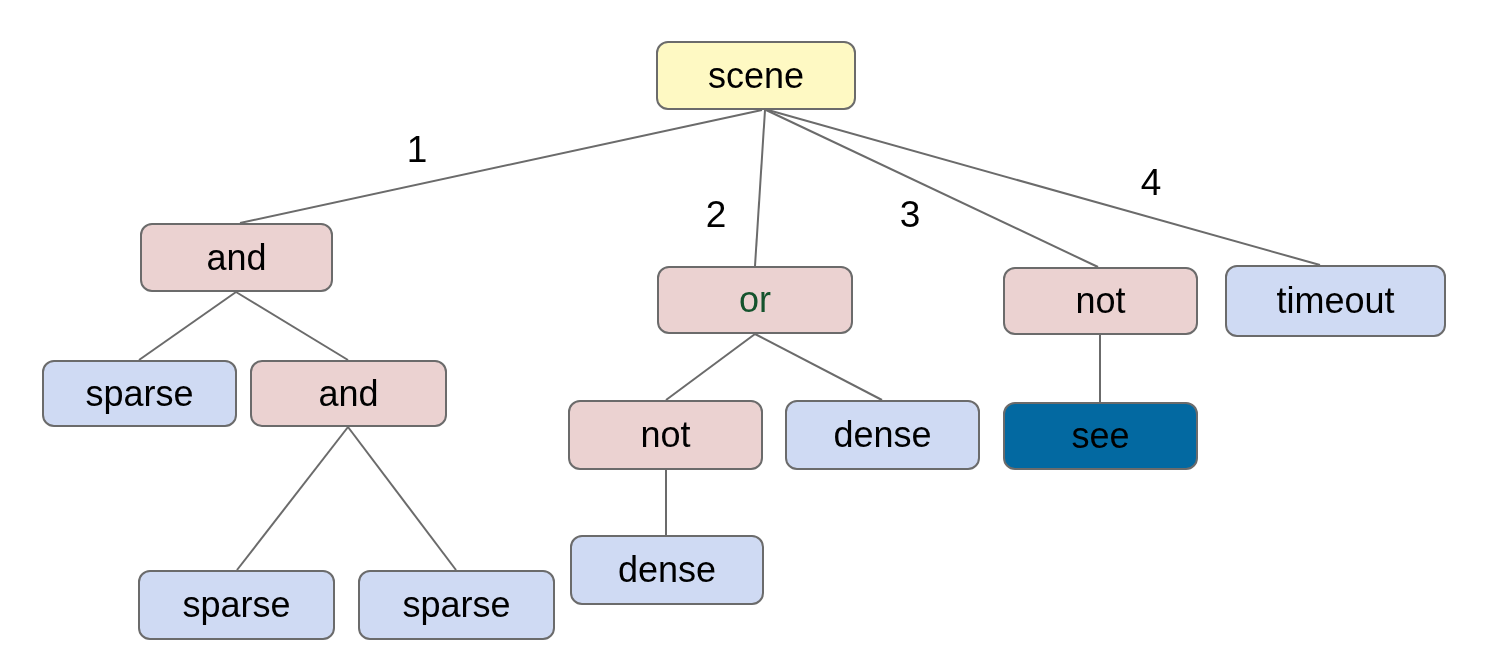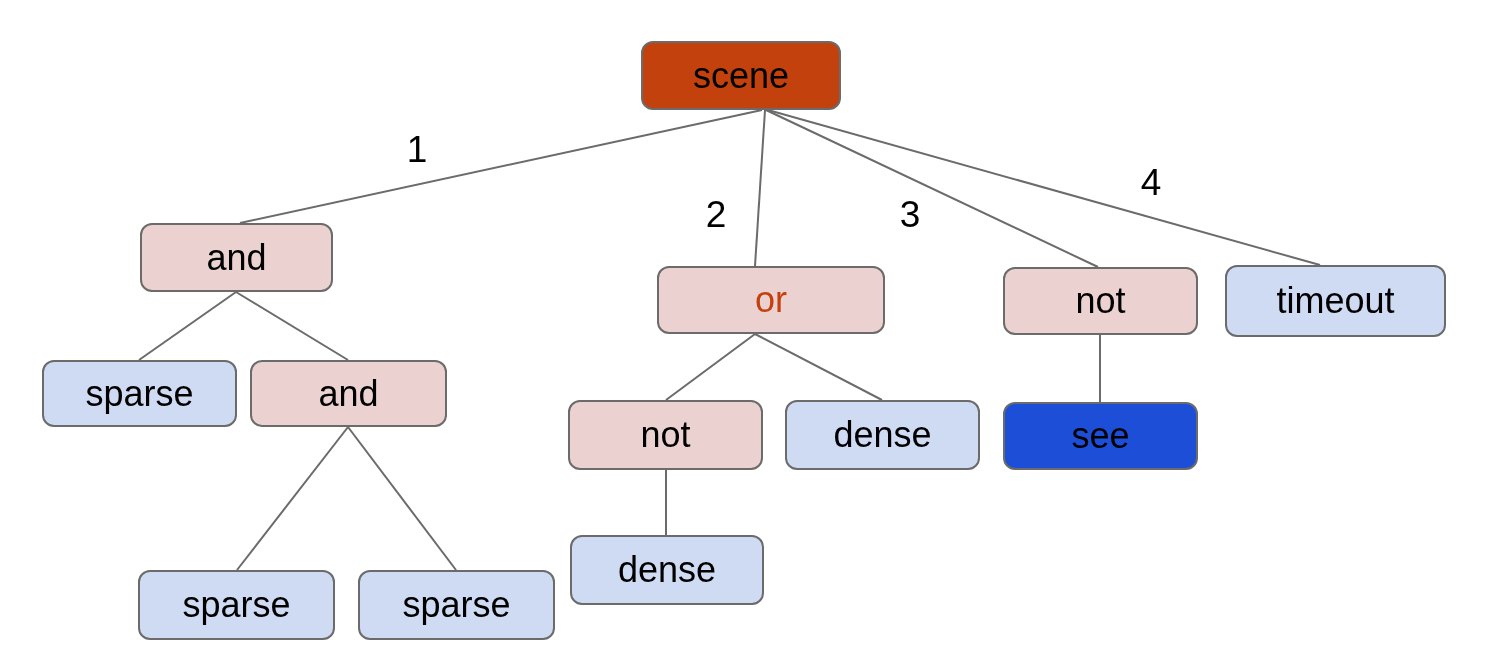--- a/index.html
+++ b/index.html
@@ -58,48 +58,48 @@
       <line x1="236" y1="292" x2="139" y2="360" stroke="#6b6b6b" stroke-width="2"></line>
       <line x1="236" y1="292" x2="348" y2="360" stroke="#6b6b6b" stroke-width="2"></line>
       <line x1="348" y1="427" x2="237" y2="570" stroke="#6b6b6b" stroke-width="2"></line>
       <line x1="348" y1="427" x2="456" y2="570" stroke="#6b6b6b" stroke-width="2"></line>
       <line x1="755" y1="334" x2="666" y2="400" stroke="#6b6b6b" stroke-width="2"></line>
       <line x1="755" y1="334" x2="882" y2="400" stroke="#6b6b6b" stroke-width="2"></line>
       <line x1="666" y1="470" x2="666" y2="535" stroke="#6b6b6b" stroke-width="2"></line>
       <line x1="1100" y1="335" x2="1100" y2="402" stroke="#6b6b6b" stroke-width="2"></line>
     </svg>
   <div id="nodes-layer">
-      <div class="node" style="left: 641px; top: 41px; width: 200px; height: 69px; background: #c2410c; border-color: rgb(107, 107, 107); color: rgb(0, 0, 0);">
+      <div class="node" style="left: 656px; top: 41px; width: 200px; height: 69px; background: #fef9c3; border-color: rgb(107, 107, 107); color: rgb(0, 0, 0);">
         <span>scene</span>
       </div>
       <div class="node" style="left: 140px; top: 223px; width: 193px; height: 69px; background: rgb(235, 210, 209); border-color: rgb(107, 107, 107); color: rgb(0, 0, 0);">
         <span>and</span>
       </div>
-      <div class="node" style="left: 657px; top: 266px; width: 228px; height: 68px; background: rgb(235, 210, 209); border-color: rgb(107, 107, 107); color: #c2410c;">
+      <div class="node" style="left: 657px; top: 266px; width: 196px; height: 68px; background: rgb(235, 210, 209); border-color: rgb(107, 107, 107); color: #14532d;">
         <span>or</span>
       </div>
       <div class="node" style="left: 1003px; top: 267px; width: 195px; height: 68px; background: rgb(235, 210, 209); border-color: rgb(107, 107, 107); color: rgb(0, 0, 0);">
         <span>not</span>
       </div>
       <div class="node" style="left: 1225px; top: 265px; width: 221px; height: 72px; background: rgb(207, 218, 243); border-color: rgb(107, 107, 107); color: rgb(0, 0, 0);">
         <span>timeout</span>
       </div>
       <div class="node" style="left: 42px; top: 360px; width: 195px; height: 67px; background: rgb(207, 218, 243); border-color: rgb(107, 107, 107); color: rgb(0, 0, 0);">
         <span>sparse</span>
       </div>
       <div class="node" style="left: 250px; top: 360px; width: 197px; height: 67px; background: rgb(235, 210, 209); border-color: rgb(107, 107, 107); color: rgb(0, 0, 0);">
         <span>and</span>
       </div>
       <div class="node" style="left: 568px; top: 400px; width: 195px; height: 70px; background: rgb(235, 210, 209); border-color: rgb(107, 107, 107); color: rgb(0, 0, 0);">
         <span>not</span>
       </div>
       <div class="node" style="left: 785px; top: 400px; width: 195px; height: 70px; background: rgb(207, 218, 243); border-color: rgb(107, 107, 107); color: rgb(0, 0, 0);">
         <span>dense</span>
       </div>
-      <div class="node" style="left: 1003px; top: 402px; width: 195px; height: 68px; background: #1d4ed8; border-color: rgb(107, 107, 107); color: rgb(0, 0, 0);">
+      <div class="node" style="left: 1003px; top: 402px; width: 195px; height: 68px; background: #0369a1; border-color: rgb(107, 107, 107); color: rgb(0, 0, 0);">
         <span>see</span>
       </div>
       <div class="node" style="left: 138px; top: 570px; width: 197px; height: 70px; background: rgb(207, 218, 243); border-color: rgb(107, 107, 107); color: rgb(0, 0, 0);">
         <span>sparse</span>
       </div>
       <div class="node" style="left: 358px; top: 570px; width: 197px; height: 70px; background: rgb(207, 218, 243); border-color: rgb(107, 107, 107); color: rgb(0, 0, 0);">
         <span>sparse</span>
       </div>
       <div class="node" style="left: 570px; top: 535px; width: 194px; height: 70px; background: rgb(207, 218, 243); border-color: rgb(107, 107, 107); color: rgb(0, 0, 0);">
         <span>dense</span>

